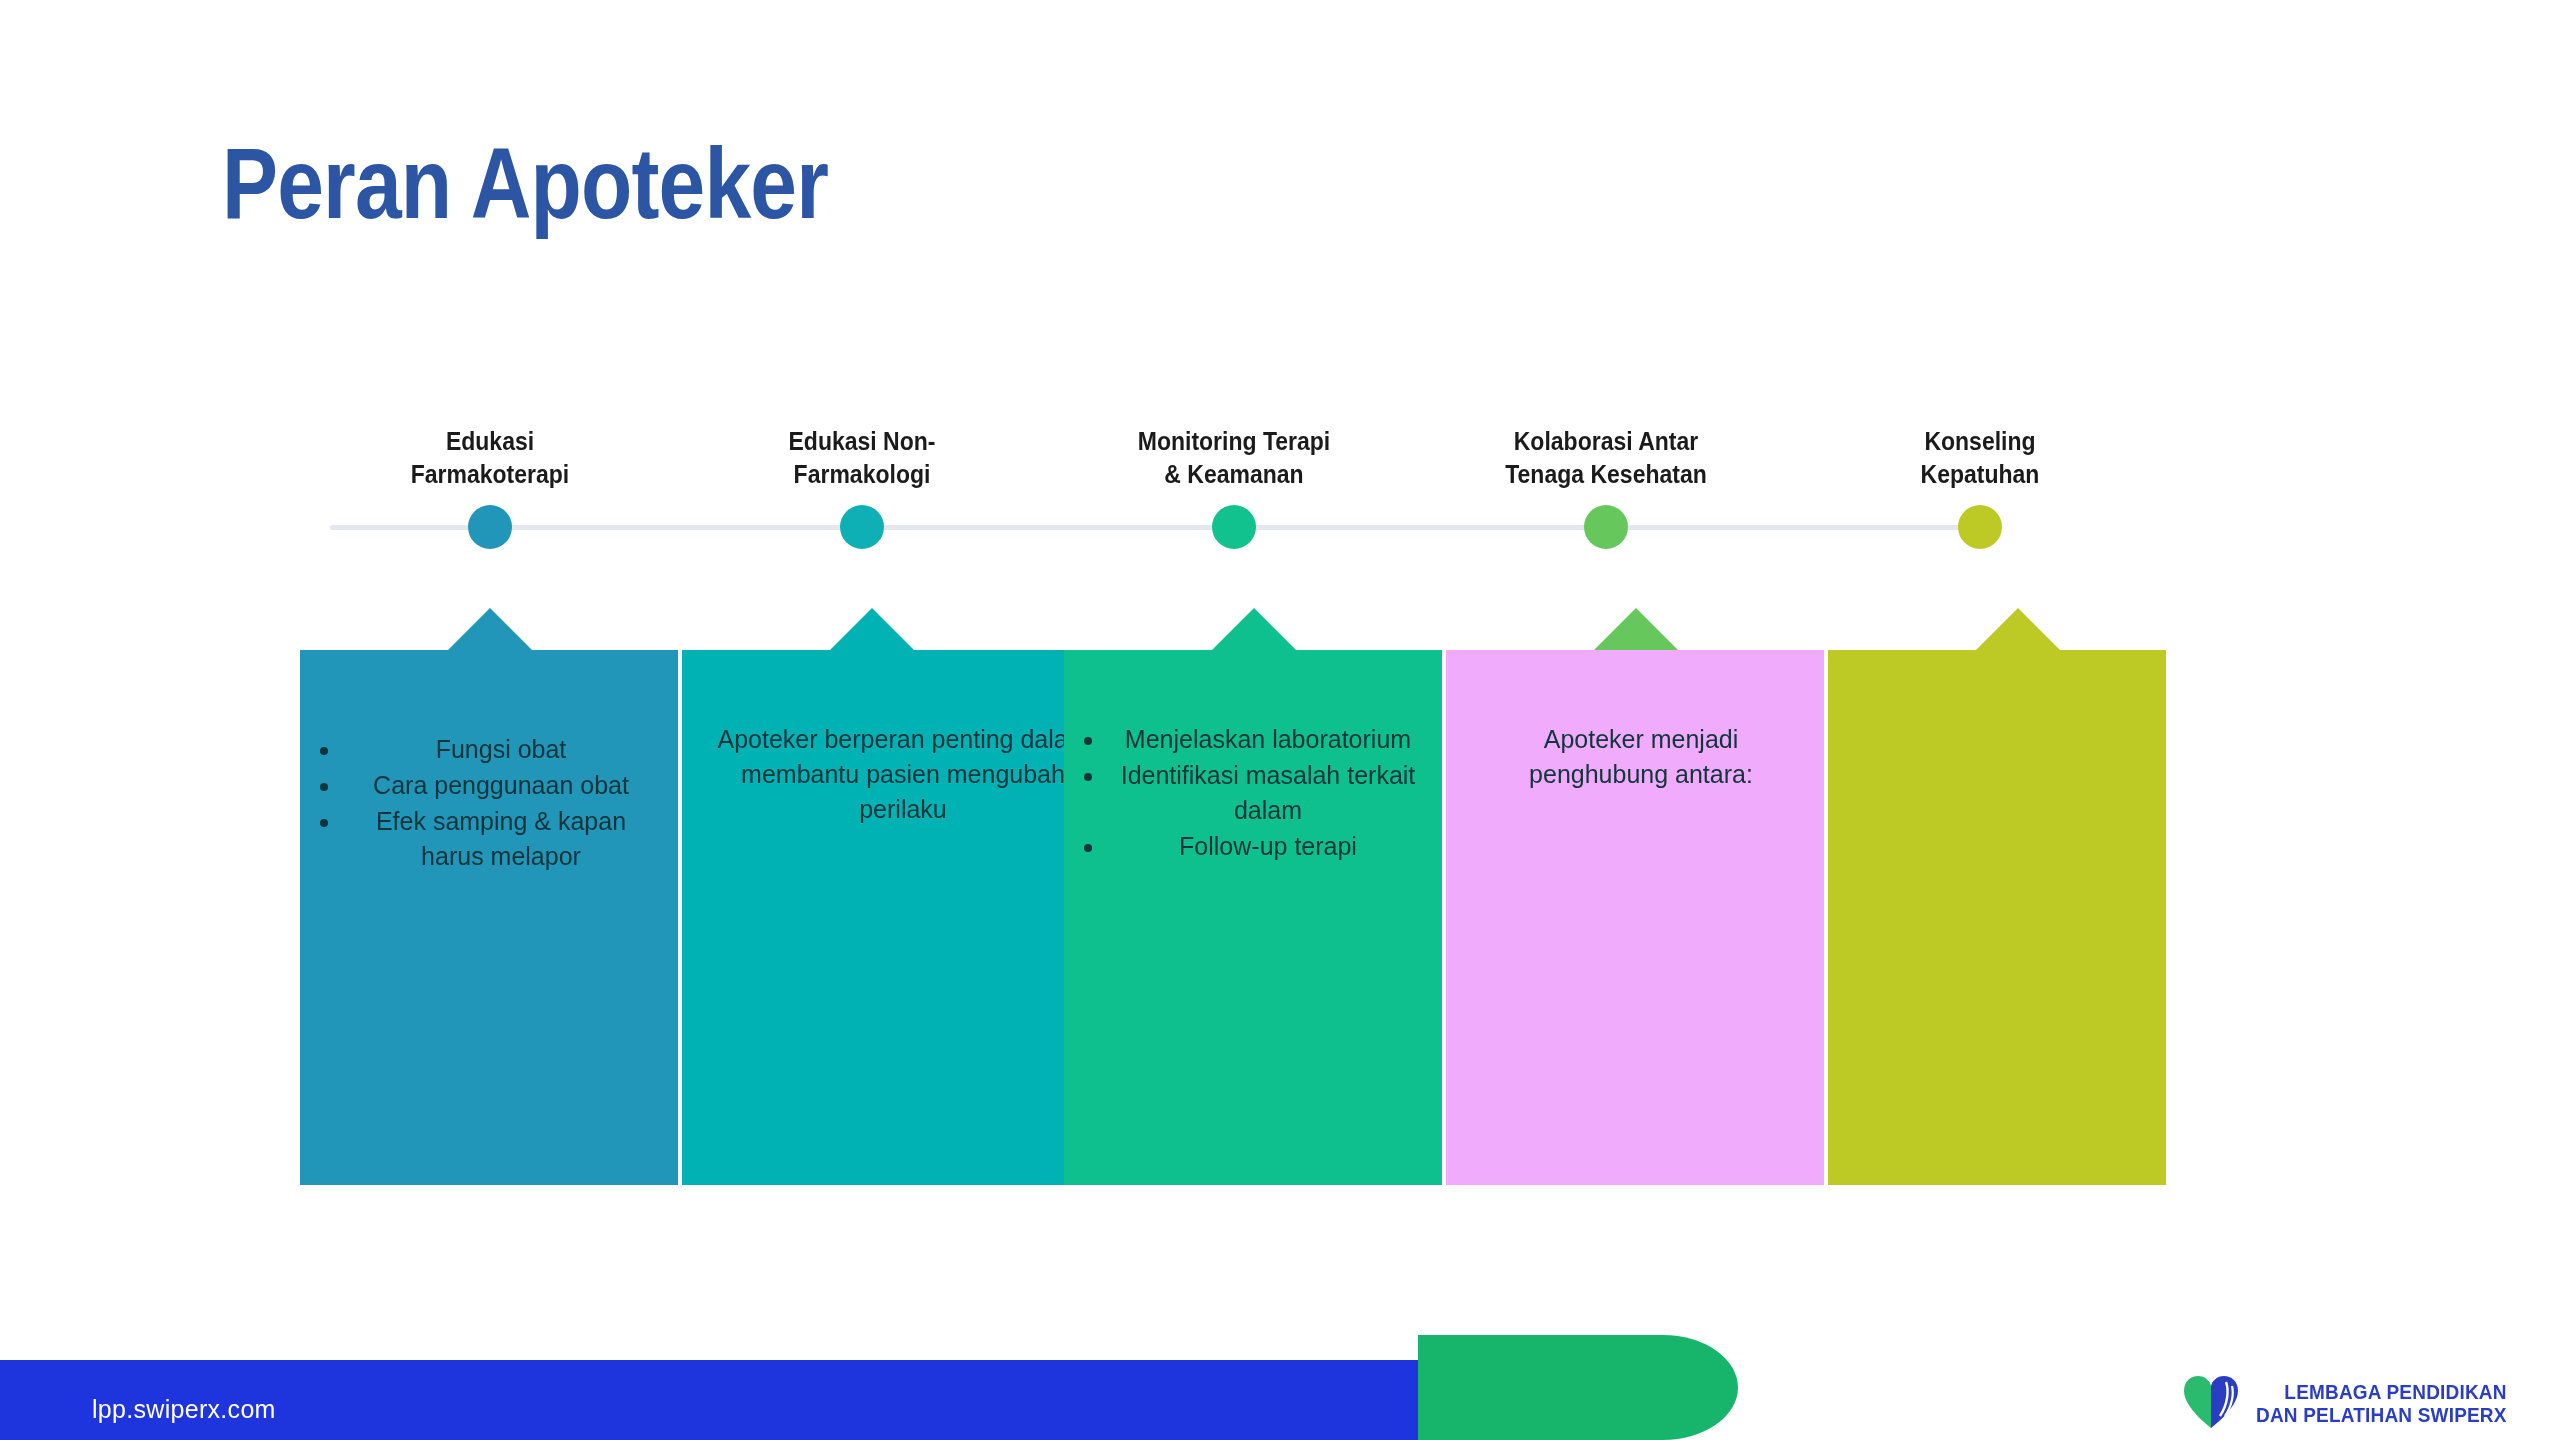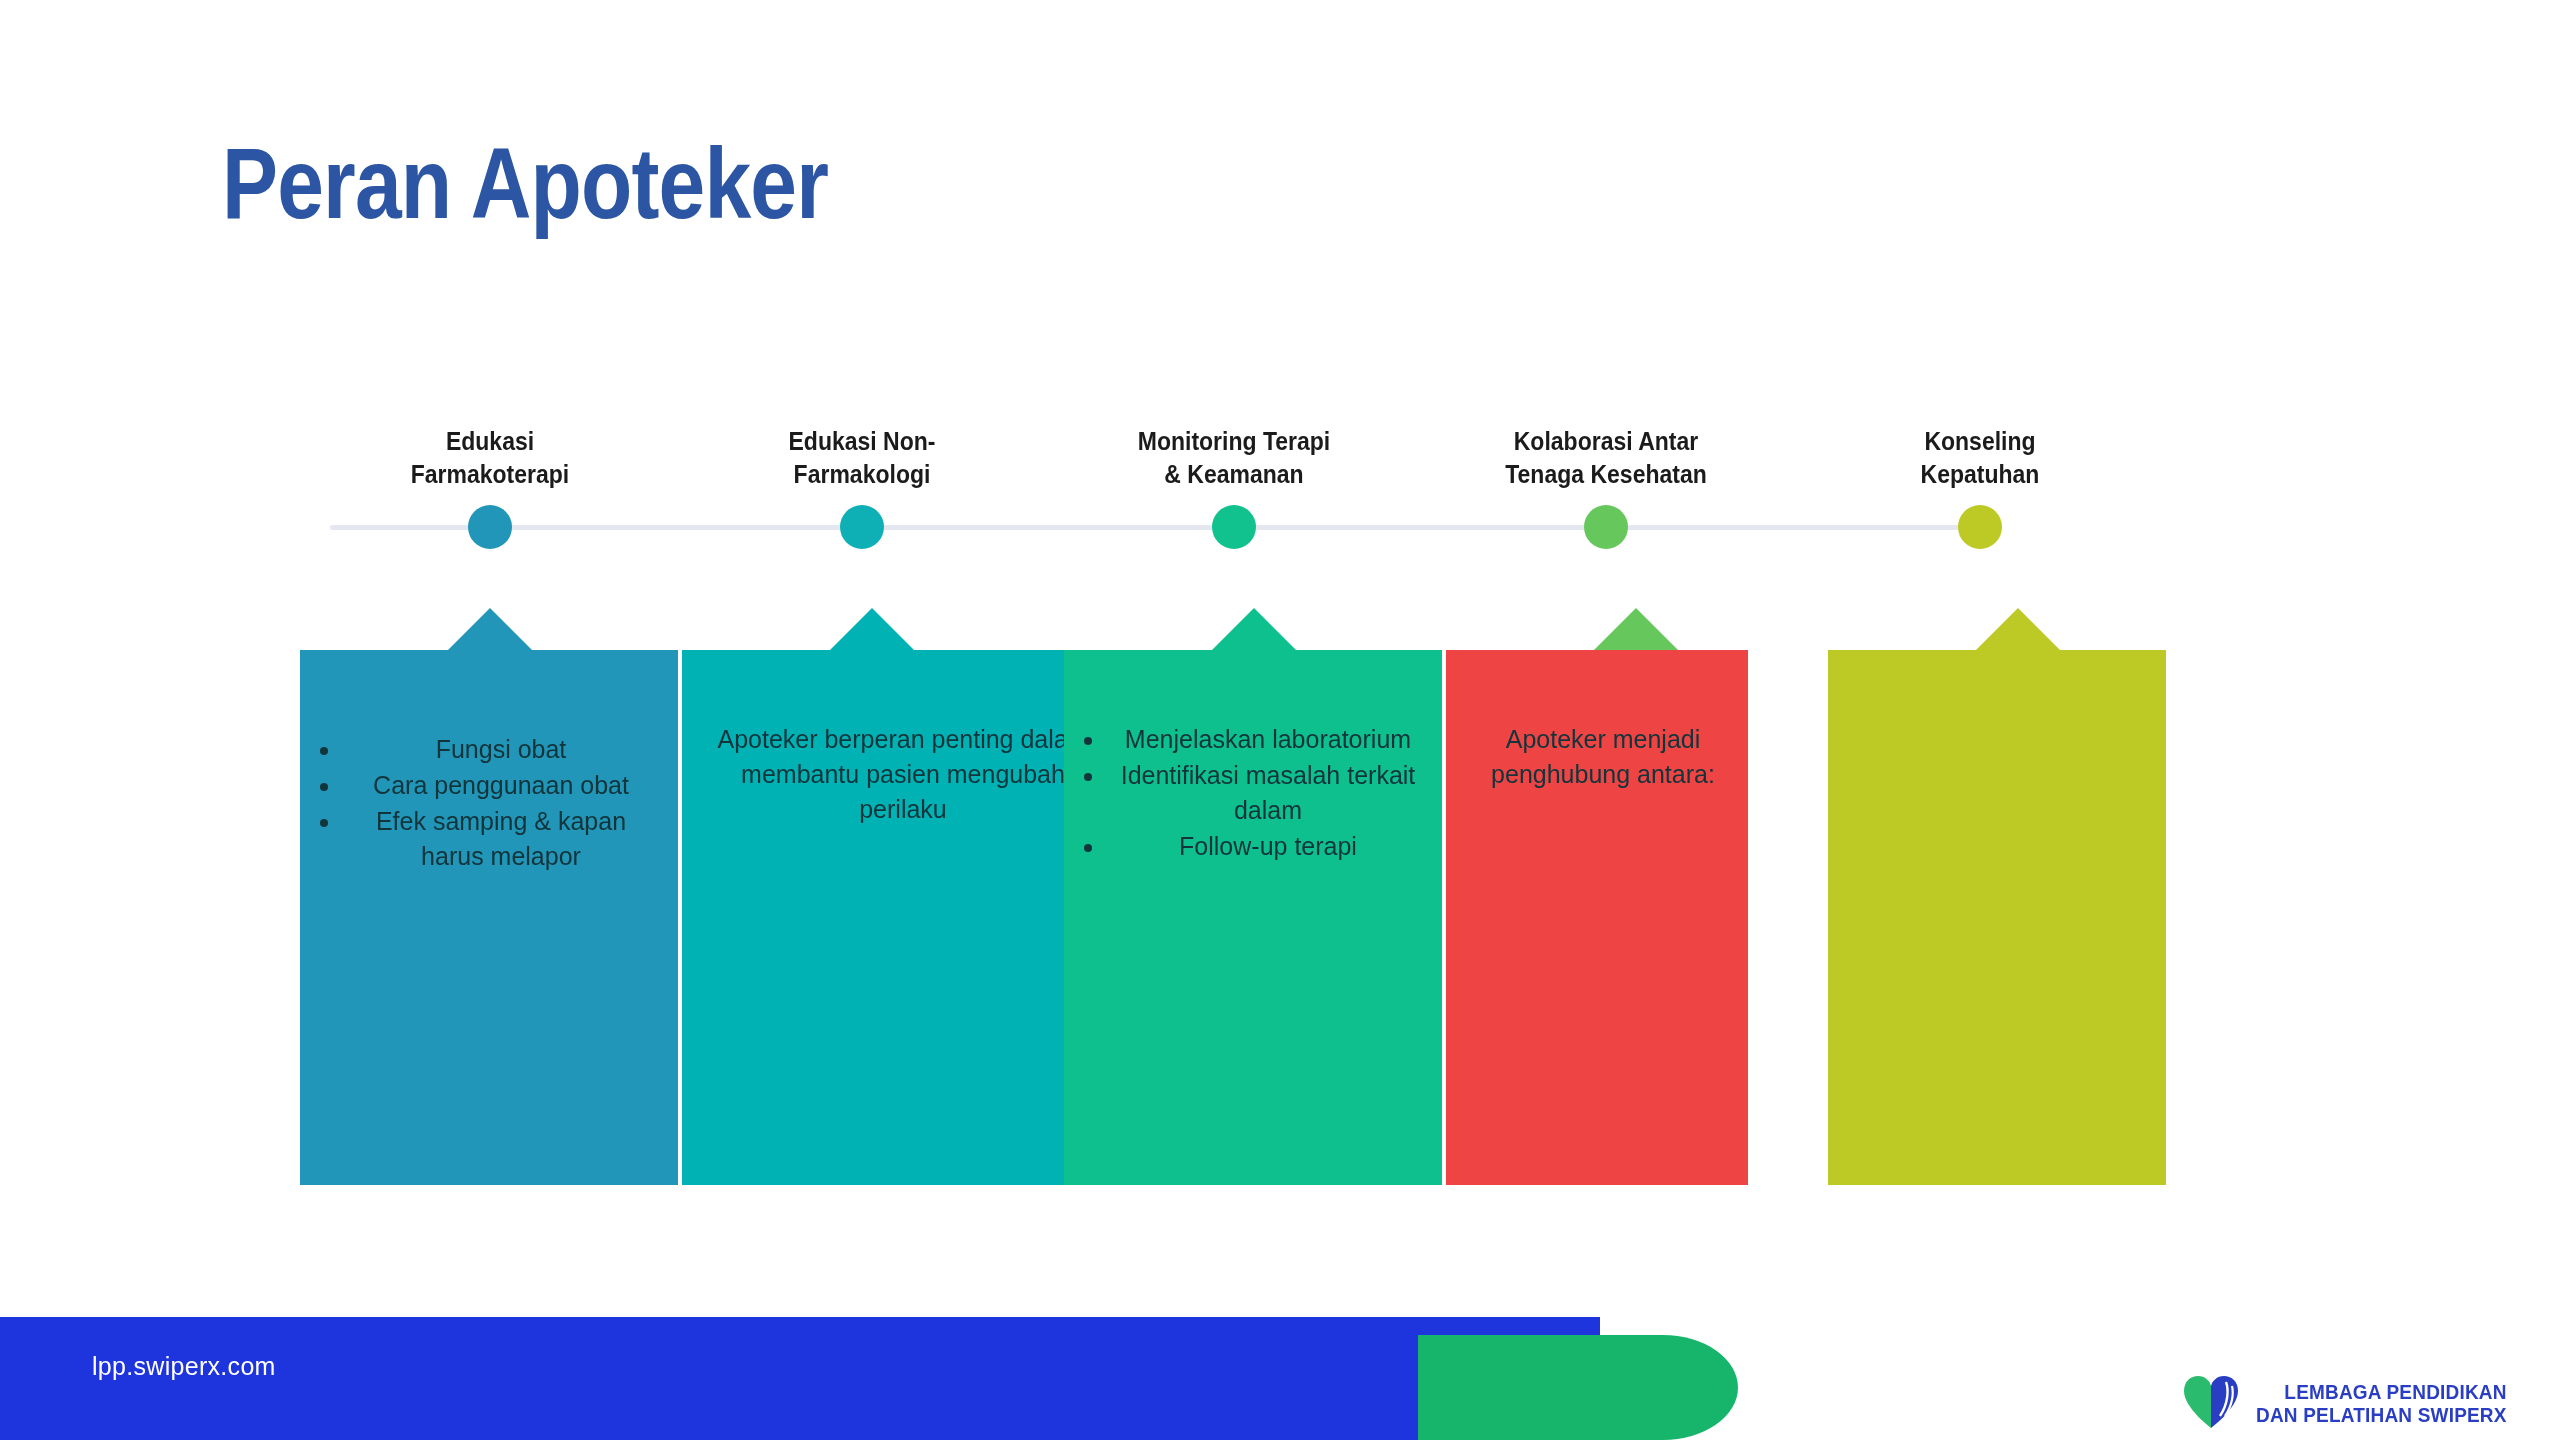--- a/index.html
+++ b/index.html
@@ -91,21 +91,21 @@
     margin:0 0 1px 0;
   }
   .col-text ul.sub{
     padding-left:38px;
     margin-top:1px;
   }
   
   #footer-bar{
     position:absolute;
     left:0;bottom:0;
-    width:1600px;height:123px;
+    width:1600px;height:80px;
     background:#1e35dd;
     z-index:2;
   }
   #footer-url{
     position:absolute;
     left:92px;top:35px;
     color:#ffffff;
     font-size:25px;
     letter-spacing:0.3px;
   }
@@ -203,21 +203,21 @@
     <div class="col-text">
       <ul>
         <li>Menjelaskan laboratorium</li>
         <li>Identifikasi masalah terkait dalam</li>
         <li>Follow-up terapi</li>
       </ul>
     </div>
   </div>
 </div>
 
-<div class="col-block" style="left:1446px;width:302px;background:#ef4444;">
+<div class="col-block" style="left:1446px;width:378px;background:#f0abfc;">
   <div class="col-arrow" style="left:148px;border-bottom:42px solid #66c85c;"></div>
   <div class="col-body" style="padding:72px 14px 0 26px;">
     <div class="col-text">
       <p>Apoteker menjadi penghubung antara:</p>
     </div>
   </div>
 </div>
 
 <div class="col-block" style="left:1828px;width:338px;background:#bdc925;">
   <div class="col-arrow" style="left:148px;border-bottom:42px solid #bdc925;"></div>

